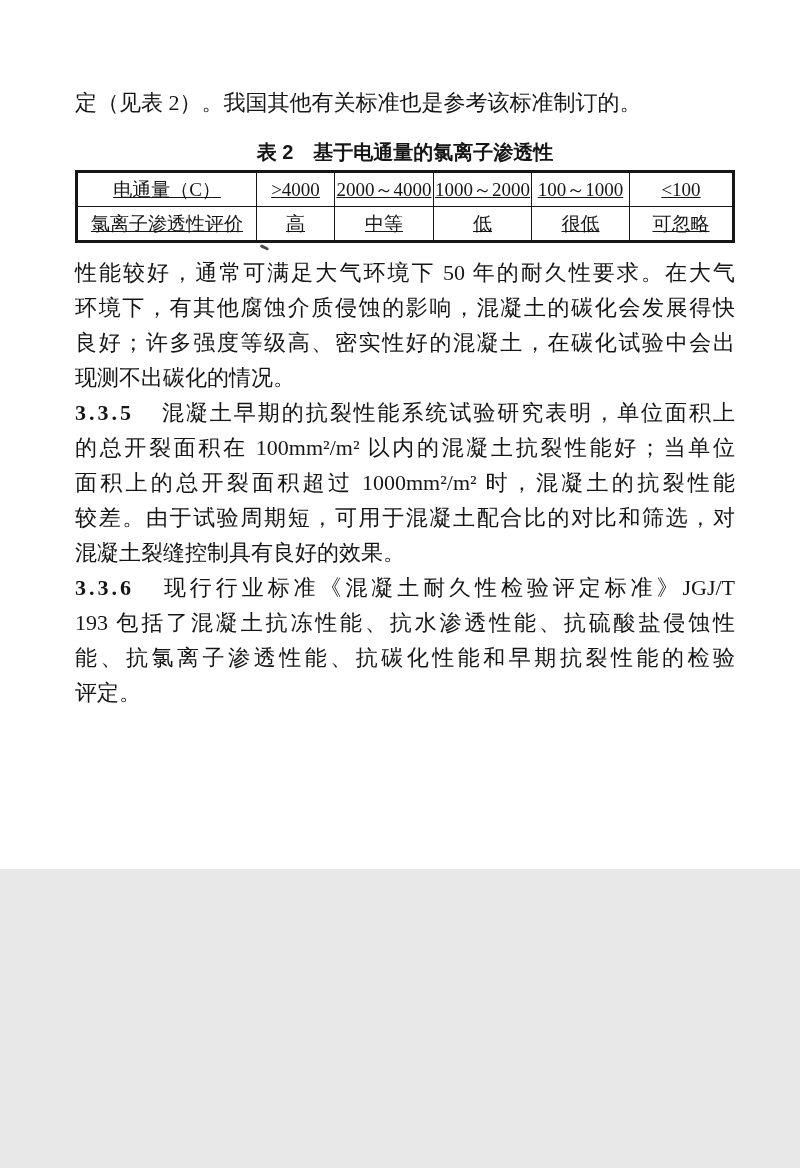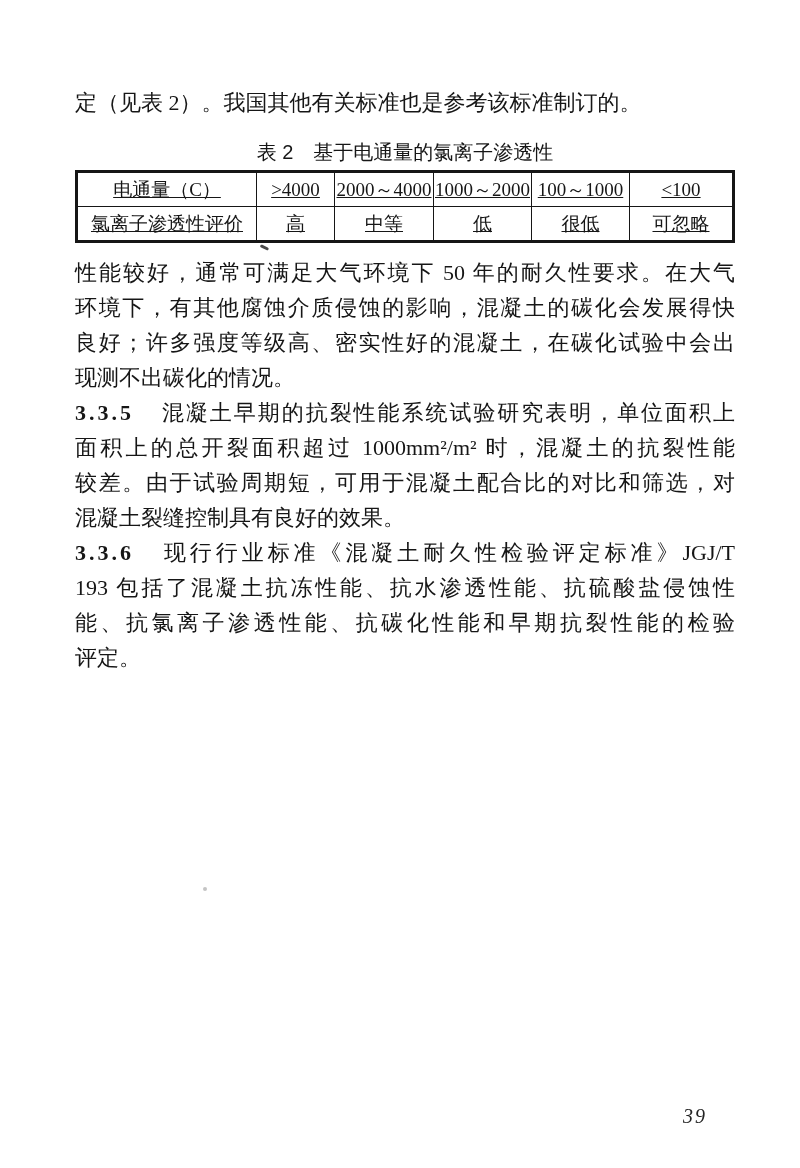--- a/index.html
+++ b/index.html
@@ -1,30 +1,30 @@
 <!DOCTYPE html>
 <html><head>
 <meta charset="utf-8">
 <style>
   html,body{margin:0;padding:0;background:#e8e8e8;}
   .page{
     position:relative;
-    width:800px;height:1168px;
+    width:800px;height:869px;
     background:#ffffff;
     font-family:"Liberation Serif","DejaVu Serif",serif;
     color:#161616;
     overflow:hidden;
   }
   .intro{
     position:absolute;left:75px;top:85px;width:660px;
     font-size:22px;line-height:35px;text-align:left;white-space:nowrap;
   }
   .tbl-title{
     position:absolute;left:75px;top:138px;width:660px;
-    text-align:center;font-weight:normal;font-size:20px;line-height:28px;
+    text-align:center;font-weight:bold;font-size:20px;line-height:28px;
     font-family:"Liberation Sans","DejaVu Sans",sans-serif;
   }
   table.chloride{
     position:absolute;left:75px;top:170px;
     border-collapse:collapse;table-layout:fixed;
     border:3px solid #161616;
     text-decoration:underline;
   }
   table.chloride td{
     border:1.6px solid #161616;
@@ -95,20 +95,21 @@
   <div class="artifact-tick"></div>
 
   <div class="sections">
 
     <div class="line">性能较好，通常可满足大气环境下 50 年的耐久性要求。在大气</div>
     <div class="line">环境下，有其他腐蚀介质侵蚀的影响，混凝土的碳化会发展得快</div>
     <div class="line">良好；许多强度等级高、密实性好的混凝土，在碳化试验中会出</div>
     <div class="line last">现测不出碳化的情况。</div>
 
     <div class="line"><span class="secnum">3.3.5</span><span>混凝土早期的抗裂性能系统试验研究表明，单位面积上</span></div>
+    <div class="line">的总开裂面积在 100mm²/m² 以内的混凝土抗裂性能好；当单位</div>
     <div class="line">面积上的总开裂面积超过 1000mm²/m² 时，混凝土的抗裂性能</div>
     <div class="line">较差。由于试验周期短，可用于混凝土配合比的对比和筛选，对</div>
     <div class="line last">混凝土裂缝控制具有良好的效果。</div>
 
     <div class="line"><span class="secnum">3.3.6</span><span>现行行业标准《混凝土耐久性检验评定标准》JGJ/T</span></div>
     <div class="line">193 包括了混凝土抗冻性能、抗水渗透性能、抗硫酸盐侵蚀性</div>
     <div class="line">能、抗氯离子渗透性能、抗碳化性能和早期抗裂性能的检验</div>
     <div class="line last">评定。</div>
 
   </div>

